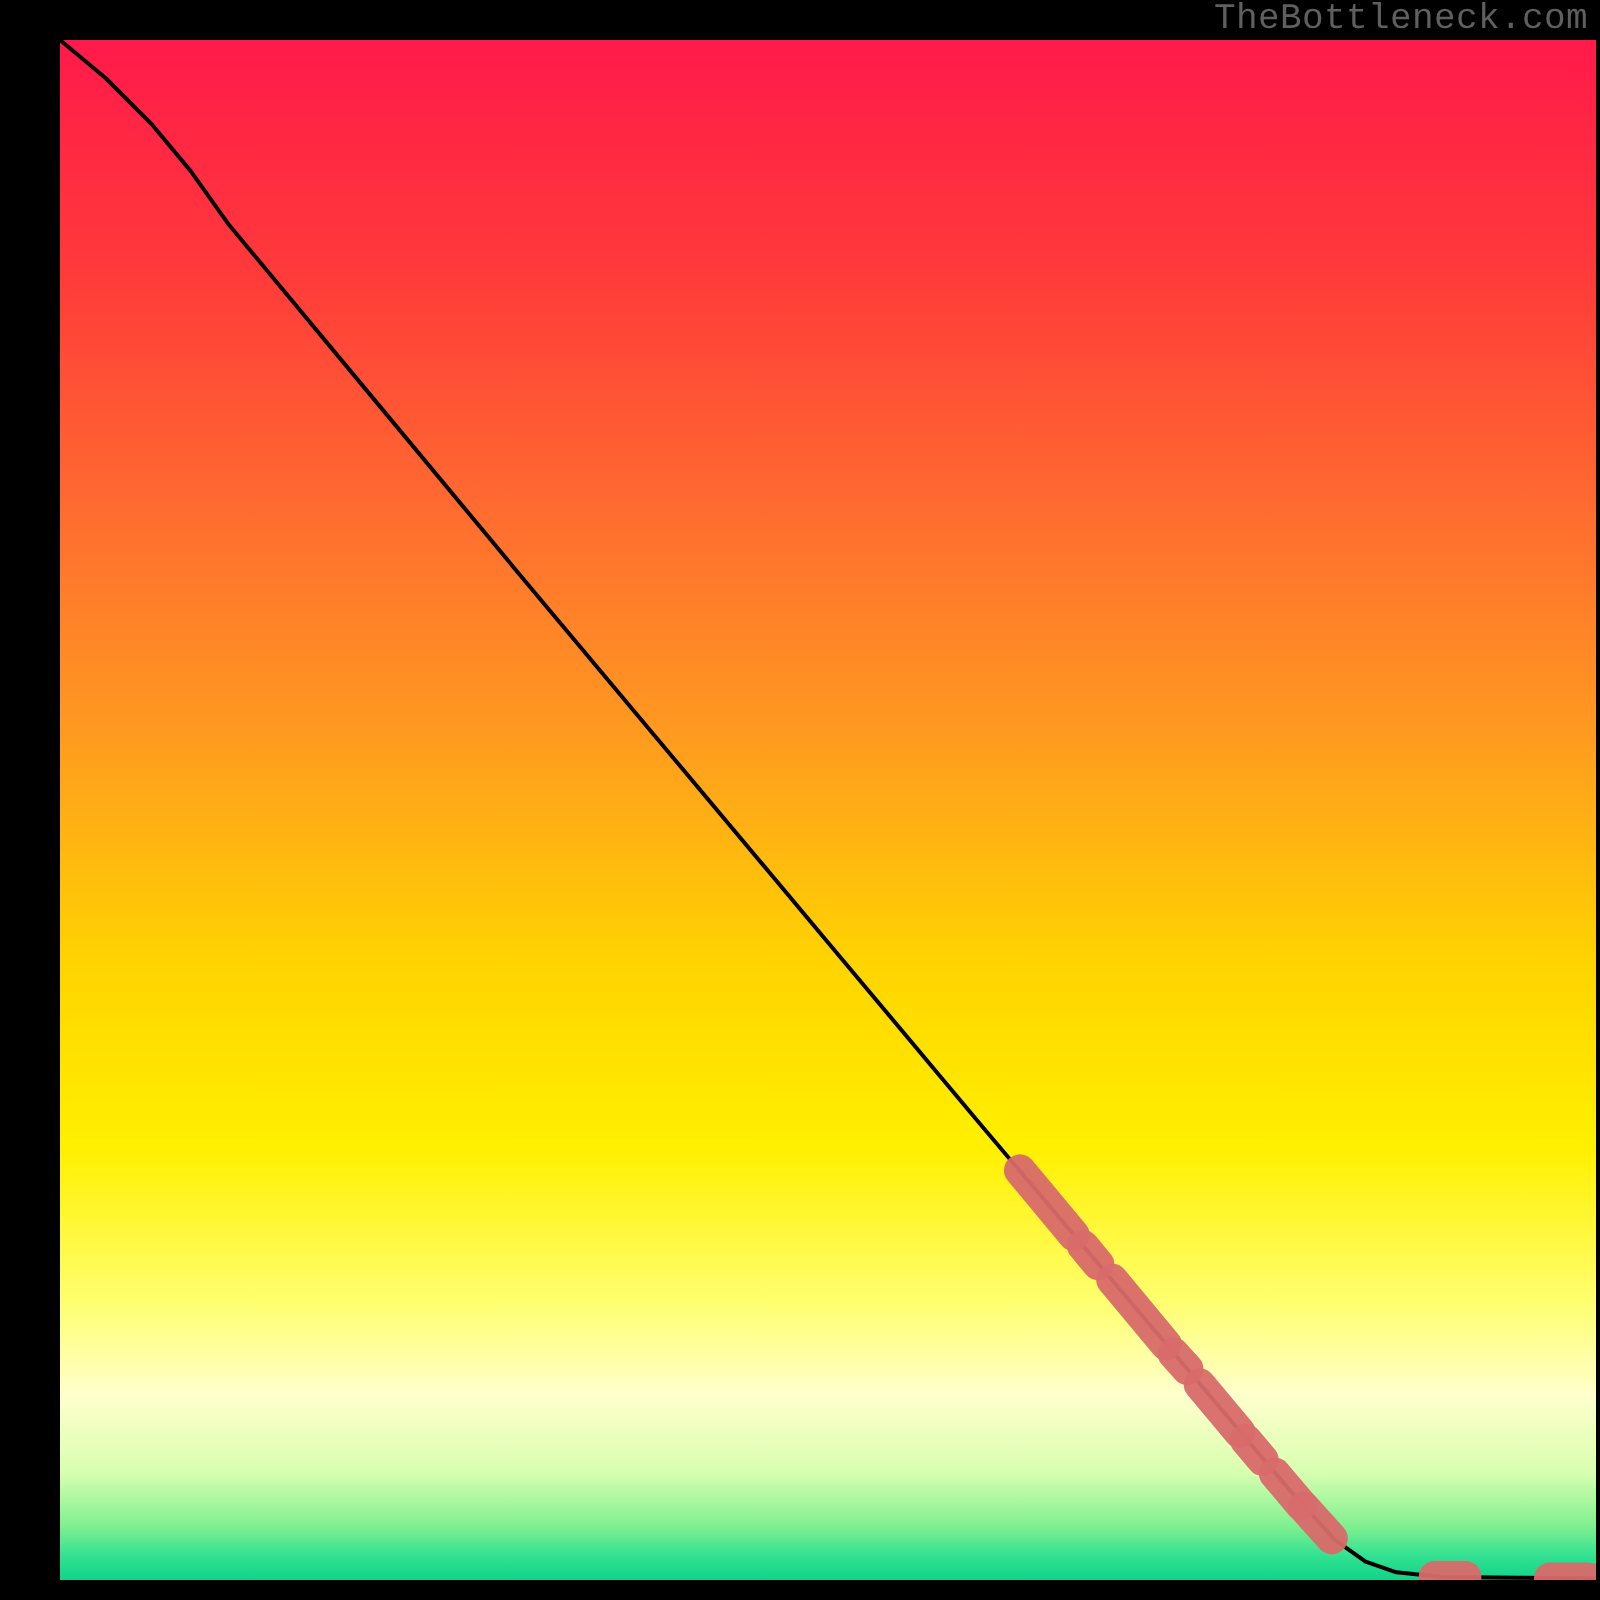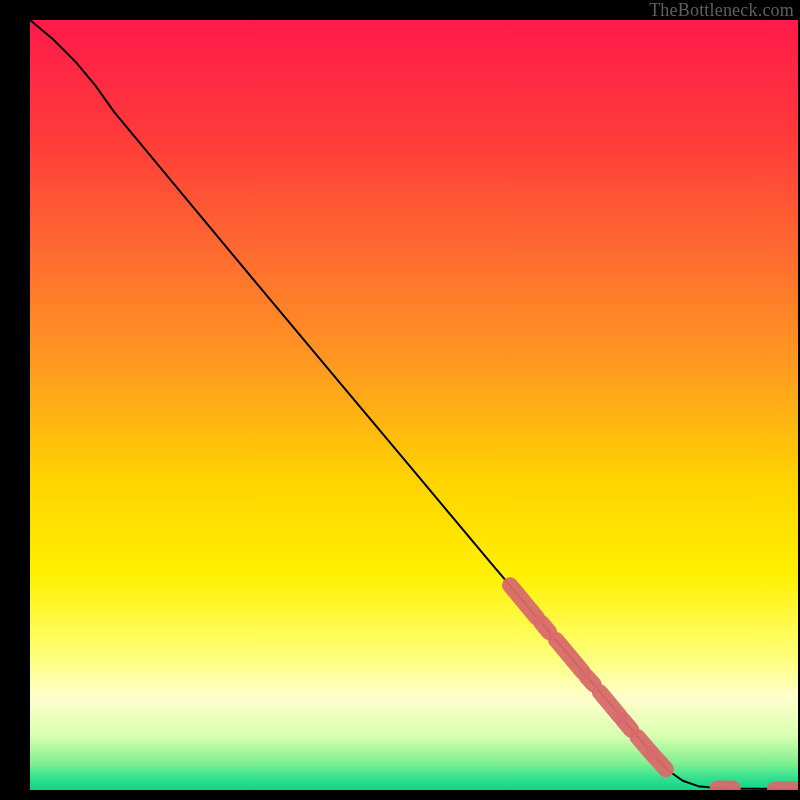--- a/index.html
+++ b/index.html
@@ -9,21 +9,21 @@
     position: absolute;
     left: 30px;
     top: 20px;
     width: 768px;
     height: 770px;
   }
   .attribution {
     position: absolute;
     top: 0;
     right: 6px;
-    font-family: Liberation Serif, serif;
+    font-family: Liberation Mono, monospace;
     font-size: 18px;
     color: #5f5f5f;
     font-weight: 500;
     letter-spacing: 0.2px;
   }
   svg { display: block; }
 </style>
 </head>
 <body>
 <div class="wrap">

